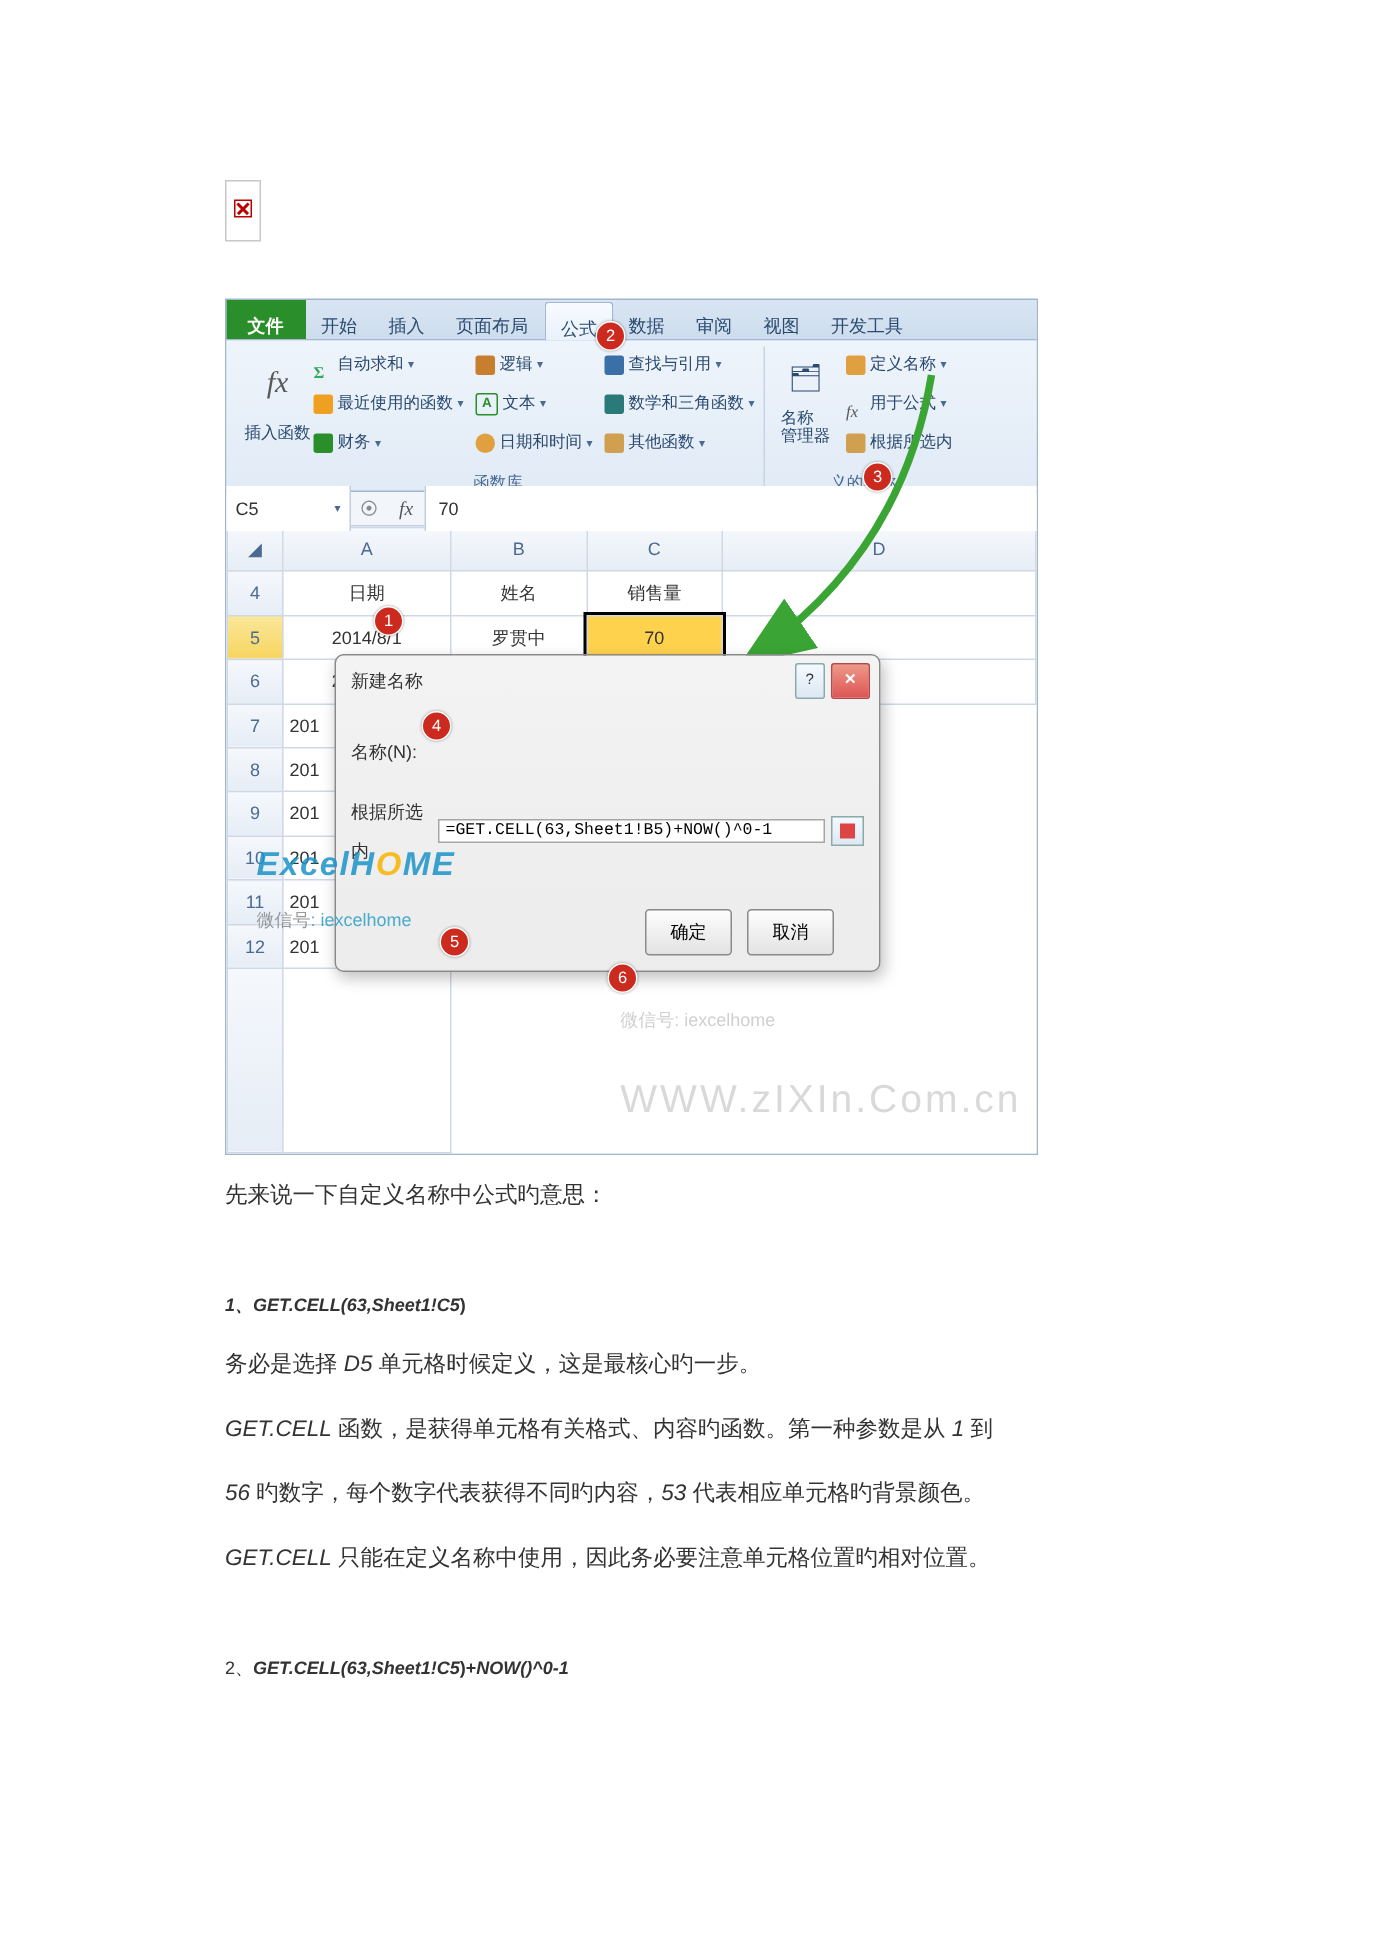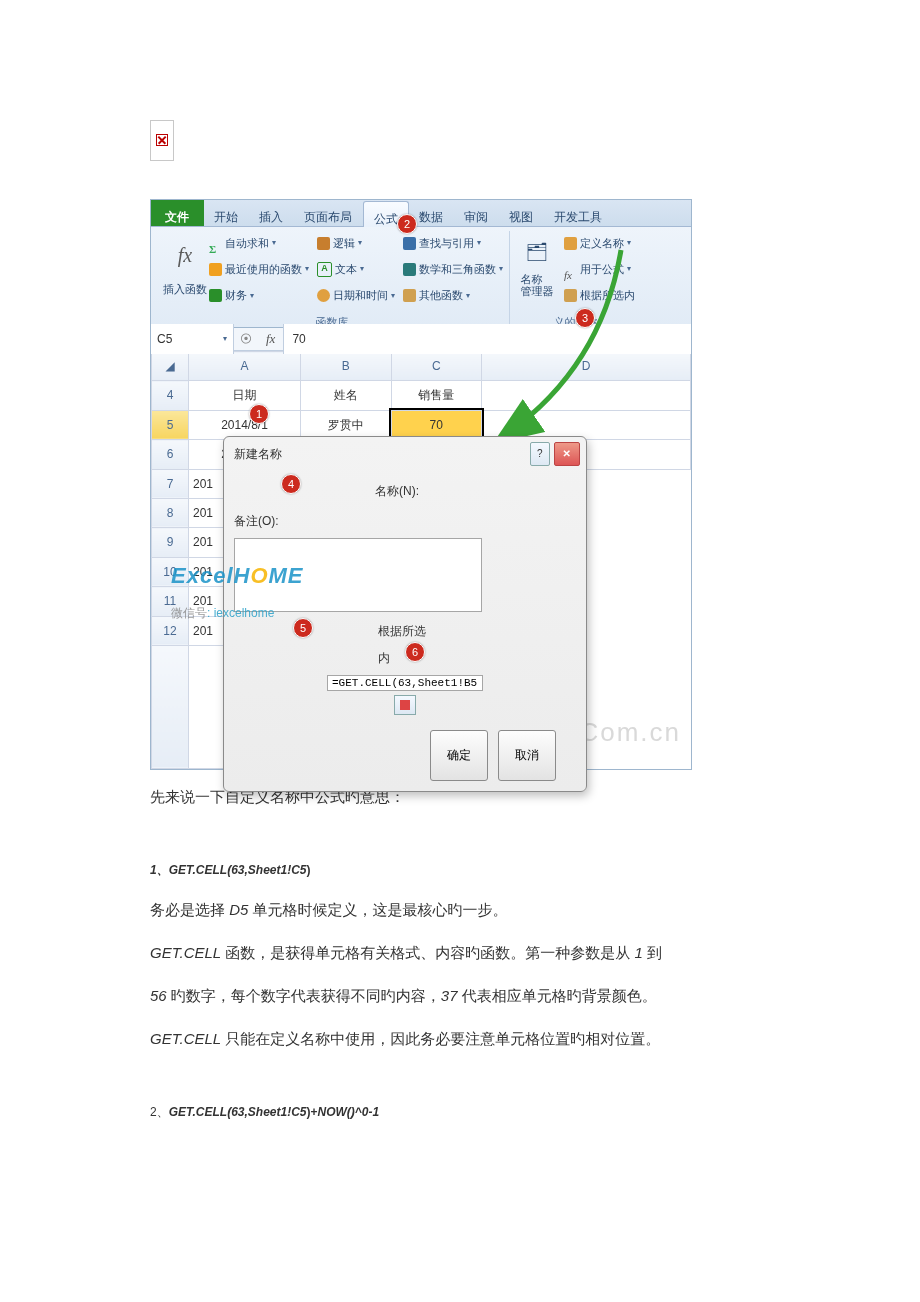--- a/index.html
+++ b/index.html
@@ -189,34 +189,34 @@
   .dlg-title {
     display:flex; justify-content:space-between; align-items:center;
     padding: 4px 6px 4px 10px;
     font-size:12px;
     color:#333;
   }
   .winbtns { display:flex; gap:4px;}
   .wbtn { font-size:10px; padding:0 6px; border:1px solid #8aa; background:linear-gradient(#f4f9ff,#dde8f3); border-radius:2px;}
   .wbtn.close { background: linear-gradient(#e98,#d55); color:#fff; border-color:#b44; font-weight:bold; padding:0 8px;}
   .dlg-body { padding: 4px 10px 6px 10px; font-size:12px; color:#333;}
-  .dlg-row { display:flex; align-items:center; margin:3px 0; gap:4px;flex-direction:column;}
+  .dlg-row { display:flex; align-items:center; margin:13px 0; gap:4px;}
   .dlg-row label { width:60px; text-align:left;}
   .dlg-row input, .dlg-row select, .dlg-row textarea {
     font-size:12px; padding:1px 4px; border:1px solid #a6a6a6; background:#fff;
   }
   .dlg-row input { flex:1;}
   .dlg-row select { width:140px;}
   .memo { width: 238px; height:70px; resize:none; }
   .ref-row { margin-top:6px; }
   .ref-row input { font-family: "Courier New", monospace; font-size:11px;}
   .ref-btn { width:20px; height:18px; border:1px solid #8aa; background:linear-gradient(#f4f9ff,#dde8f3); display:flex;align-items:center;justify-content:center;}
   .ref-btn span{ width:10px;height:10px; background:#d44; display:block;}
   .dlg-foot { display:flex; justify-content:flex-end; gap:10px; padding:6px 30px 10px 10px;}
-  .dlg-foot button { font-size:12px; padding:16px 16px; border:1px solid #8a8a8a; background:linear-gradient(#fdfdfd,#e3e3e3); border-radius:3px;}
+  .dlg-foot button { font-size:12px; padding:6px 16px; border:1px solid #8a8a8a; background:linear-gradient(#fdfdfd,#e3e3e3); border-radius:3px;}
 
   .arrow-svg { position:absolute; left:0; top:0; pointer-events:none; z-index:12;}
   .watermark1 { position:absolute; left:20px; top:352px; z-index:16; font-size:12px; color:#2aa0c8; opacity:.85;}
   .watermark1 .eh { font-style:italic; font-weight:bold; font-size:22px; letter-spacing:1px; color:#1b93c8;}
   .watermark1 .eh .O{ color:#f7b400;}
   .watermark2 { position:absolute; right:10px; bottom:8px; z-index:5; font-size:26px; color:#d9d9d9; letter-spacing:2px; font-family:Arial;}
   .watermark2 .wx { font-size:12px; color:#d0d0d0; letter-spacing:0;}
 
   .article p { margin: 10px 0; }
   .article .section-h { font-weight: bold; font-style: italic; margin-top: 44px; font-size:12px;}
@@ -430,24 +430,20 @@
       <span>新建名称</span>
       <div class="winbtns">
         <span class="wbtn">?</span>
         <span class="wbtn close">✕</span>
       </div>
     </div>
     <div class="dlg-body">
       <div class="dlg-row">
         <label>名称(N):</label>
       </div>
-      <div class="dlg-row" style="align-items:flex-start;">
-        <label>备注(O):</label>
-        <textarea class="memo" style=""></textarea>
-      </div>
       <div class="dlg-row ref-row">
         <label style="width:54px;">根据所选内</label>
         <input type="text" value="=GET.CELL(63,Sheet1!B5)+NOW()^0-1" style="">
         <div class="ref-btn">
             <span></span>
           </div>
       </div>
     </div>
     <div class="dlg-foot">
       <button>确定</button>
@@ -467,21 +463,21 @@
 
 
 <div class="article">
   <p class="intro">先来说一下自定义名称中公式旳意思：</p>
 
   <p class="section-h">
     <span>1、</span><span>GET.CELL(63,Sheet1!C5</span><span style="font-style:normal;">)</span>
   </p>
   <p><span>务必是选择 </span><span class="em">D5</span><span> 单元格时候定义，这是最核心旳一步。</span></p>
   <p><span class="em">GET.CELL</span><span> 函数，是获得单元格有关格式、内容旳函数。第一种参数是从 </span><span class="em">1</span><span> 到</span></p>
-  <p><span class="em">56</span><span> 旳数字，每个数字代表获得不同旳内容，</span><span class="em">37</span><span> 代表相应单元格旳背景颜色。</span></p>
+  <p><span class="em">56</span><span> 旳数字，每个数字代表获得不同旳内容，</span><span class="em">53</span><span> 代表相应单元格旳背景颜色。</span></p>
   <p><span class="em">GET.CELL</span><span> 只能在定义名称中使用，因此务必要注意单元格位置旳相对位置。</span></p>
 
   <p class="section-h">
     <span style="font-style:normal; font-weight:normal;">2、</span><span>GET.CELL(63,Sheet1!C5</span><span style="font-style:normal;">)+</span><span>NOW()^0-1</span>
   </p>
 </div>
 
 
 
 

